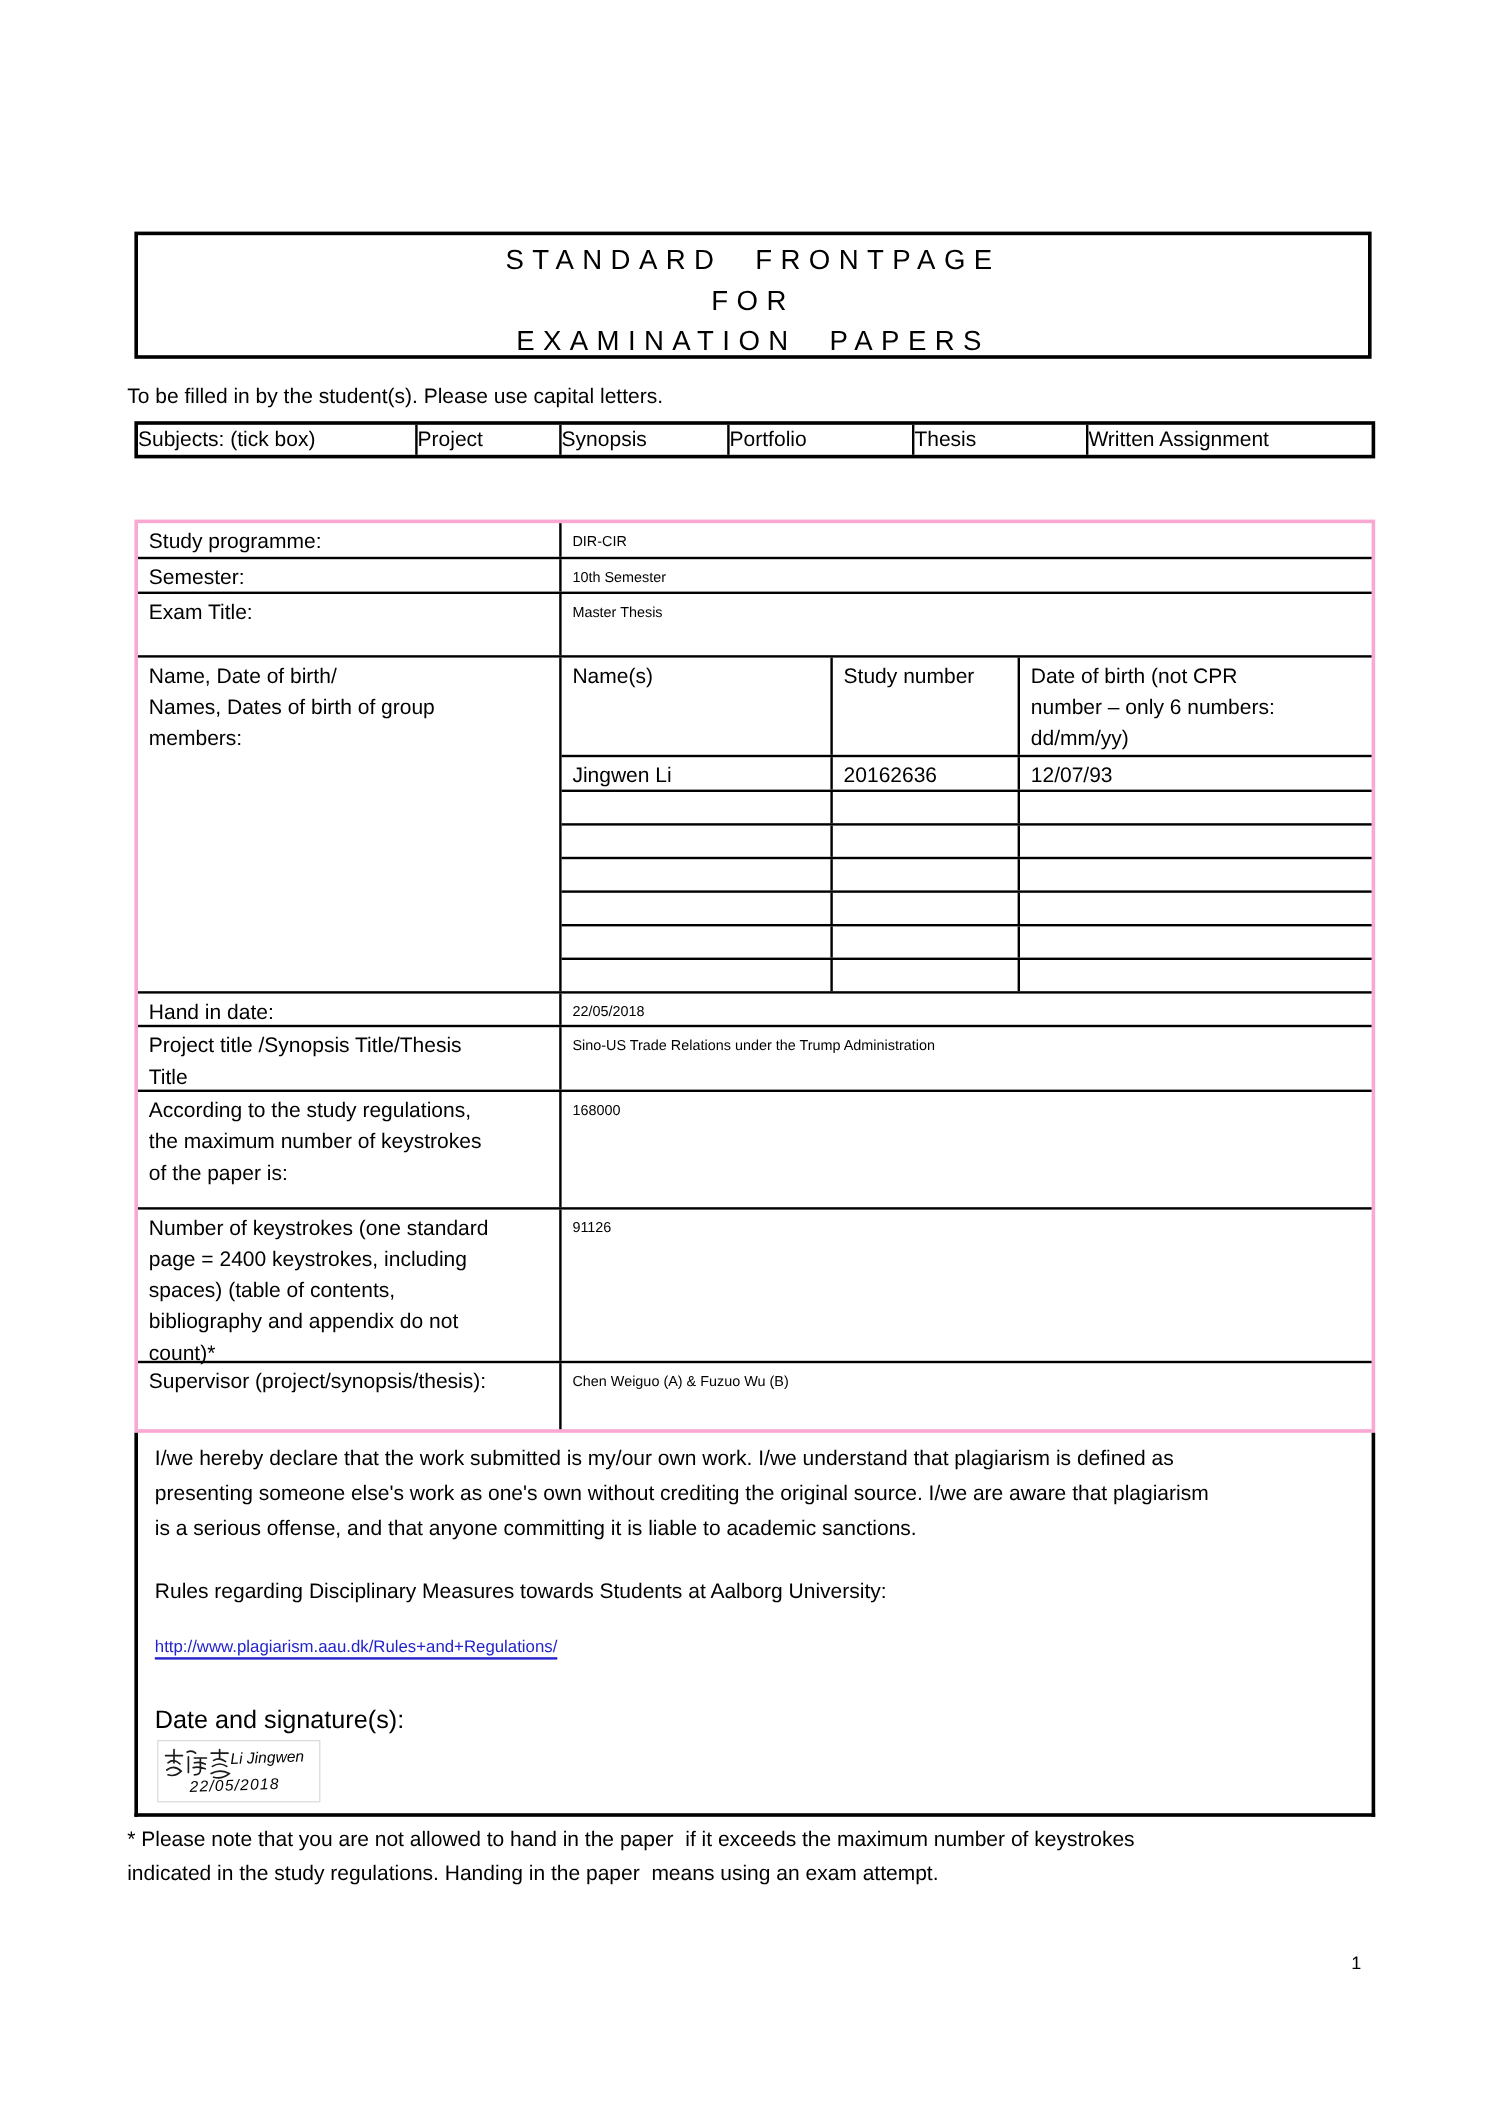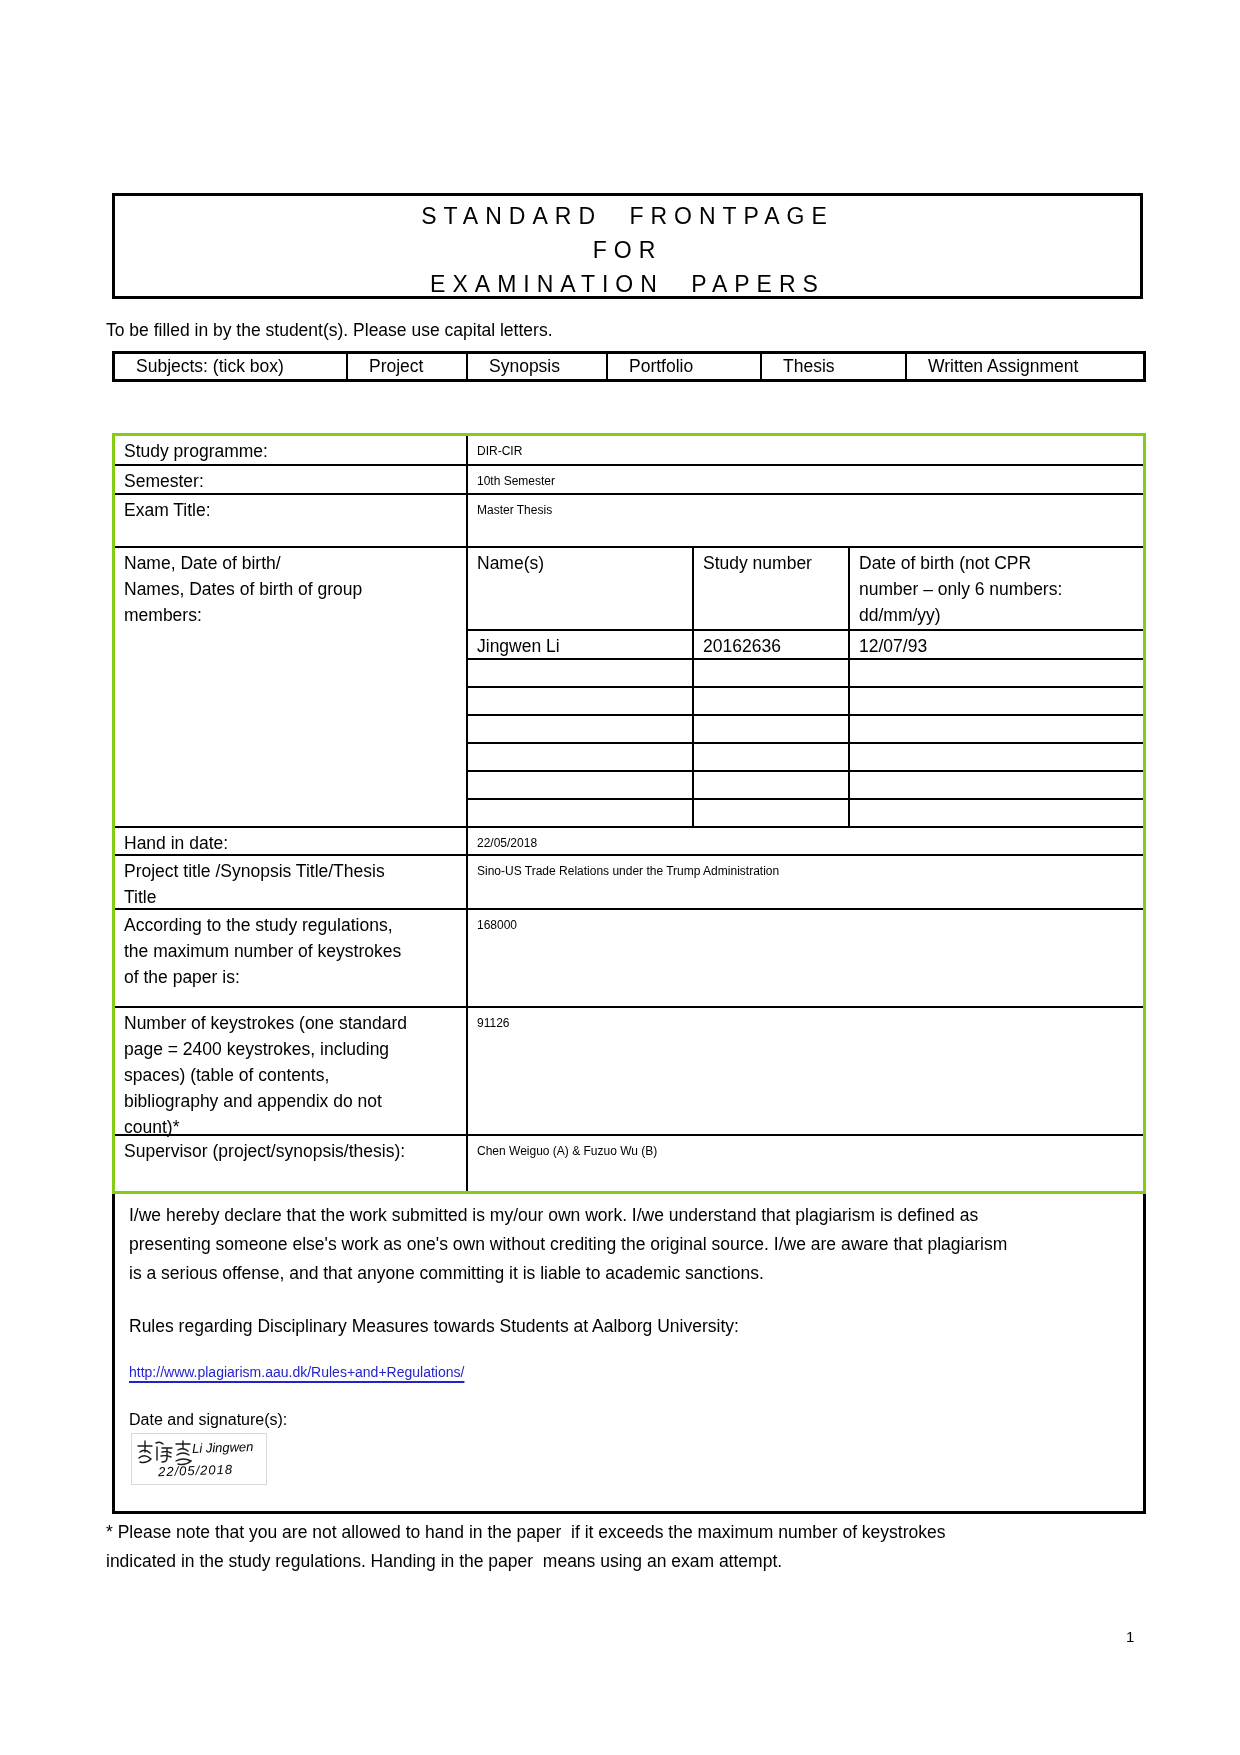--- a/index.html
+++ b/index.html
@@ -13,26 +13,26 @@
   .title-box { position:absolute; left:112px; top:193px; width:1031px; height:106px;
     border:3px solid #000; text-align:center; padding-top:3px; }
   .title-box div { font-size:23px; line-height:34px; letter-spacing:7px; word-spacing:14px; }
 
   
   .instruction { position:absolute; left:106px; top:320px; font-size:17.5px; }
 
   
   .subjects { position:absolute; left:112px; top:351px; width:1034px; height:31px;
     border:3px solid #000; display:flex; }
-  .subjects .cell { border-right:2px solid #000; padding:1px 21px; font-size:17.5px; line-height:23px; overflow:hidden; }
+  .subjects .cell { border-right:2px solid #000; padding:1px 0; font-size:17.5px; line-height:23px; overflow:hidden; }
   .subjects .cell:last-child { border-right:none; flex:1; }
   .sc0{width:233px;} .sc1{width:120px;} .sc2{width:140px;} .sc3{width:154px;} .sc4{width:145px;}
 
   
-  .main-table { position:absolute; left:112px; top:433px; width:1034px; border:3px solid #84cc16; }
+  .main-table { position:absolute; left:112px; top:433px; width:1034px; border:3px solid #f9a8d4; }
   .mrow { display:flex; border-bottom:2px solid #000; }
   .mrow:last-child { border-bottom:none; }
   .mlabel { width:353px; border-right:2px solid #000; padding:2px 9px; font-size:17.5px; line-height:26px; }
   .mvalue { flex:1; padding:2px 9px; font-size:12px; line-height:26px; }
   .h30{height:30px;} .h29{height:29px;} .h53{height:53px;} .h280{height:280px;}
   .h28{height:28px;} .h54{height:54px;} .h98{height:98px;} .h128{height:128px;} .h55{height:55px;}
 
   
   .names-right { flex:1; display:flex; flex-direction:column; }
   .nrow { display:flex; border-bottom:2px solid #000; }
@@ -45,21 +45,21 @@
   .nh-data { height:29px; }
   .nh-empty { height:28px; }
 
   
   .declaration { position:absolute; left:112px; top:1194px; width:1034px; height:320px;
     border:3px solid #000; border-top:none; padding:7px 14px; }
   .decl-par { font-size:17.5px; line-height:29px; }
   .decl-rules { font-size:17.5px; line-height:29px; margin-top:24px; }
   .decl-link { display:inline-block; margin-top:23px; font-size:14px; color:#2323CC;
     text-decoration:underline; text-decoration-thickness:2px; text-underline-offset:4px; }
-  .decl-datesig { font-size:16px; margin-top:30px; }
+  .decl-datesig { font-size:21px; margin-top:40px; }
 
   .signature-box { position:relative; margin-top:4px; margin-left:2px; width:136px; height:52px;
     border:1px solid #d9d9d9; background:#fff; }
   .sig-latin { position:absolute; left:60px; top:6px; font-size:13px; font-style:italic; transform:rotate(-2deg); }
   .sig-date { position:absolute; left:26px; top:29px; font-size:13px; font-style:italic; letter-spacing:1px; transform:rotate(-2deg); }
 
   
   .footer-note { position:absolute; left:106px; top:1518px; width:1000px; font-size:17.5px; line-height:29px; }
   .page-number { position:absolute; left:1126px; top:1628px; font-size:15px; }
 </style>

